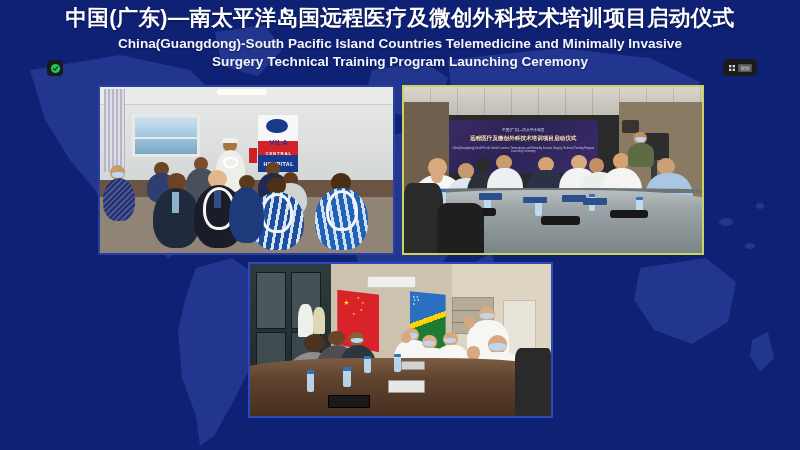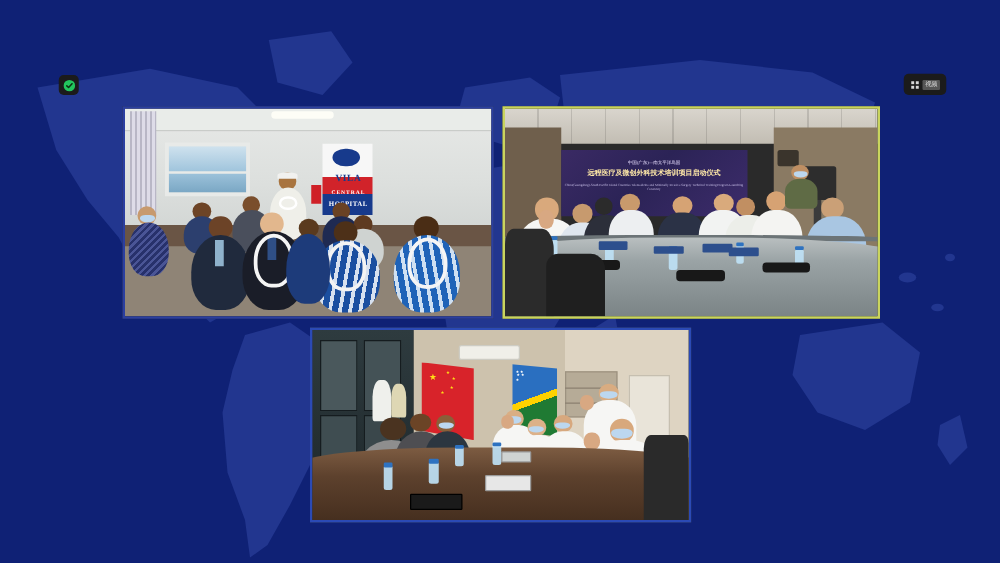--- a/index.html
+++ b/index.html
@@ -66,21 +66,21 @@
     background:#555; padding:1px 2px; border-radius:1px;
   }
 
   
   .photo {
     position:absolute;
     overflow:hidden;
     background:#2a2a2a;
     z-index:5;
   }
-  .photo-inner { position:absolute; inset:0; overflow:hidden;font-family:Liberation Serif, serif; }
+  .photo-inner { position:absolute; inset:0; overflow:hidden; }
   .pf-left   { left:98px;  top:85px;  width:297px; height:170px; border:2px solid #2b3fa0; }
   .pf-right  { left:402px; top:85px;  width:302px; height:170px; border:2px solid #c9d45e; }
   .pf-bottom { left:248px; top:262px; width:305px; height:156px; border:2px solid #2b4ab5; }
   .person    { position:absolute; border-radius:50% 50% 42% 42%; }
   .head      { position:absolute; border-radius:50%; }
   .lei       { position:absolute; border-radius:50%; border:2px solid #ffffff; }
   .mask      { position:absolute; border-radius:40% 40% 55% 55%; background:#bcd7ef; }
 
   
   .L-wall    { position:absolute; left:0; top:0; width:100%; height:66%; background:linear-gradient(180deg,#e7e9e7 0%,#dcdfdd 55%,#cfd3d1 100%); }
@@ -169,20 +169,25 @@
     <path d="M640,268 L706,258 L736,282 L728,322 L692,344 L654,330 L634,300 Z" fill="#22368f"></path>
 
     <path d="M752,340 L768,332 L774,358 L760,372 L750,356 Z" fill="#22368f"></path>
 
     <ellipse cx="726" cy="222" rx="7" ry="4" fill="#22368f"></ellipse>
     <ellipse cx="750" cy="246" rx="5" ry="3" fill="#22368f"></ellipse>
     <ellipse cx="700" cy="236" rx="4" ry="3" fill="#22368f"></ellipse>
     <ellipse cx="760" cy="206" rx="4" ry="3" fill="#22368f"></ellipse>
   </svg>
 
+  <div id="titleblock" style="color: rgb(255, 255, 255);">
+    <div id="title-cn">中国(广东)—南太平洋岛国远程医疗及微创外科技术培训项目启动仪式</div>
+    <div id="title-en">China(Guangdong)-South Pacific Island Countries Telemedicine and Minimally Invasive</div>
+    <div id="title-en" style="margin-top:0;">Surgery Technical Training Program Launching Ceremony</div>
+  </div>
 
   <div class="chip" id="chip-left">
     <svg width="11" height="11" viewBox="0 0 24 24" aria-hidden="true">
       <circle cx="12" cy="12" r="10" fill="#22c55e"></circle>
       <path d="M7.5 12.4 L10.6 15.4 L16.6 8.6" fill="none" stroke="#0b2e14" stroke-width="2.6" stroke-linecap="round" stroke-linejoin="round"></path>
     </svg>
   </div>
 
   <div class="chip" id="chip-right">
     <svg width="8" height="8" viewBox="0 0 24 24" aria-hidden="true">

